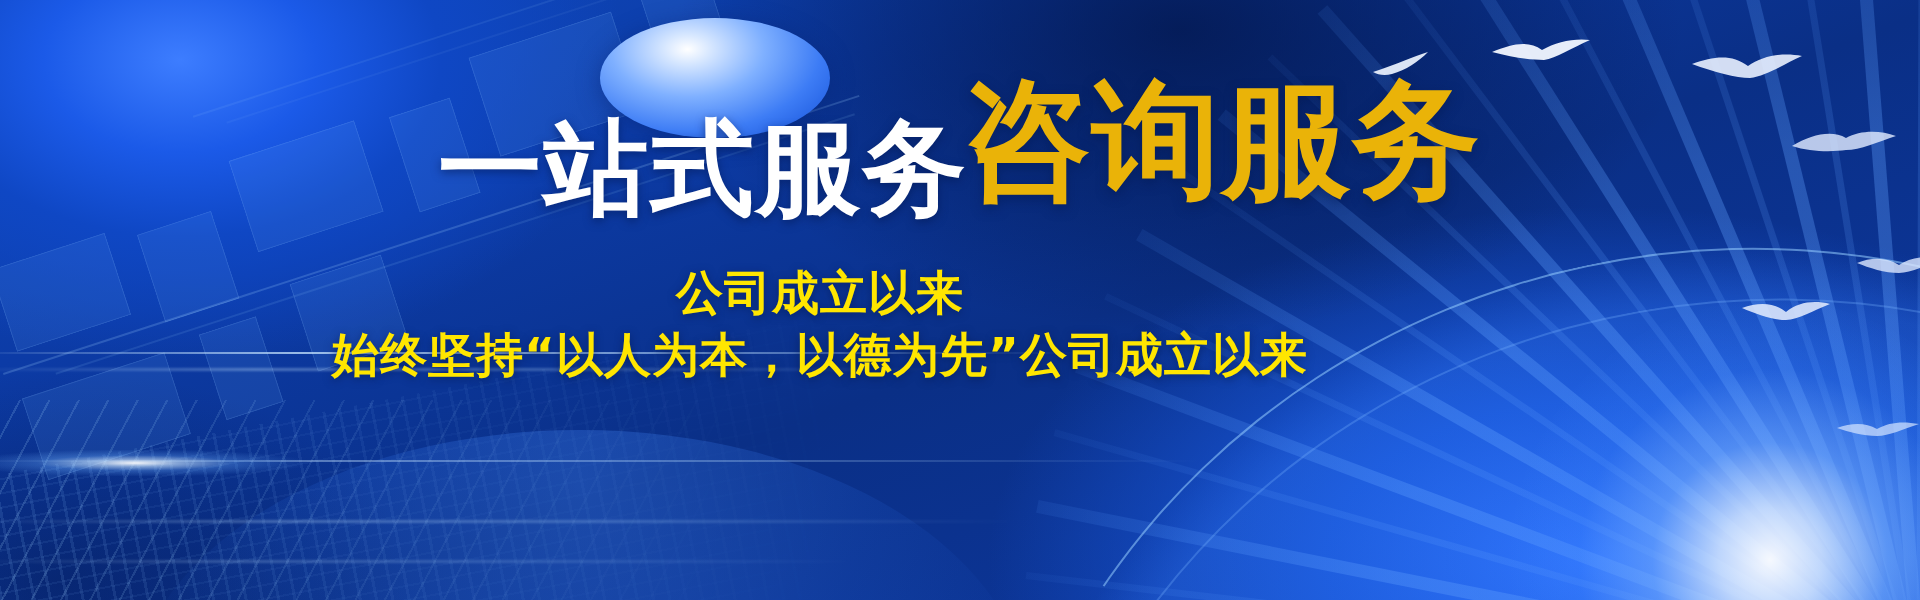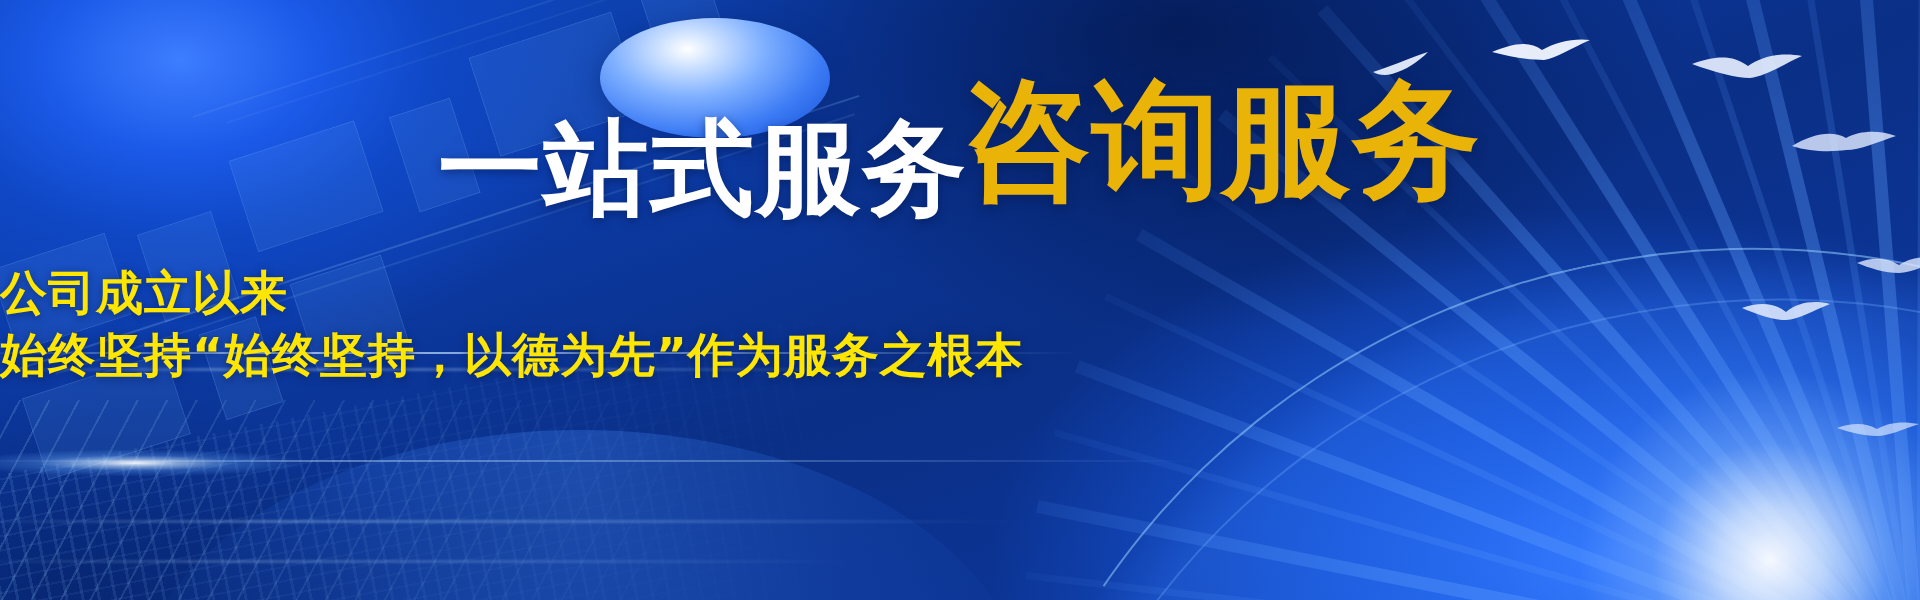--- a/index.html
+++ b/index.html
@@ -185,20 +185,21 @@
     top: -20px;
     margin-left: -6px;
     text-shadow: 0 4px 12px rgba(4,24,80,0.5);
   }
 
   
   .body-copy {
     position: absolute;
     left: 0; top: 262px;
     width: 1640px;
+    text-align: center;
     color: #ffe600;
     font-weight: 700;
     font-size: 47px;
     line-height: 1.32;
     letter-spacing: 1px;
     text-shadow: 0 2px 9px rgba(4,24,80,0.6);
   }
   .body-copy .line { display: block; white-space: nowrap; }
 </style>
 </head>
@@ -305,16 +306,16 @@
         <path d="M2 8 C16 3 30 2 42 9 C54 2 68 1 84 4 C68 9 54 16 42 16 C28 16 14 12 2 8 Z" fill="#d6e5ff" opacity="0.7"></path>
       </svg>
   </div>
 
   <div class="headline">
     <span class="h-white">一站式服务</span><span class="h-yellow">咨询服务</span>
   </div>
 
   <div class="body-copy">
     <span class="line">公司成立以来</span>
-    <span class="line">始终坚持“始终坚持，以德为先”作为服务之根本</span>
+    <span class="line">始终坚持“以人为本，以德为先”公司成立以来</span>
   </div>
 
 </div>
 
 </body></html>

